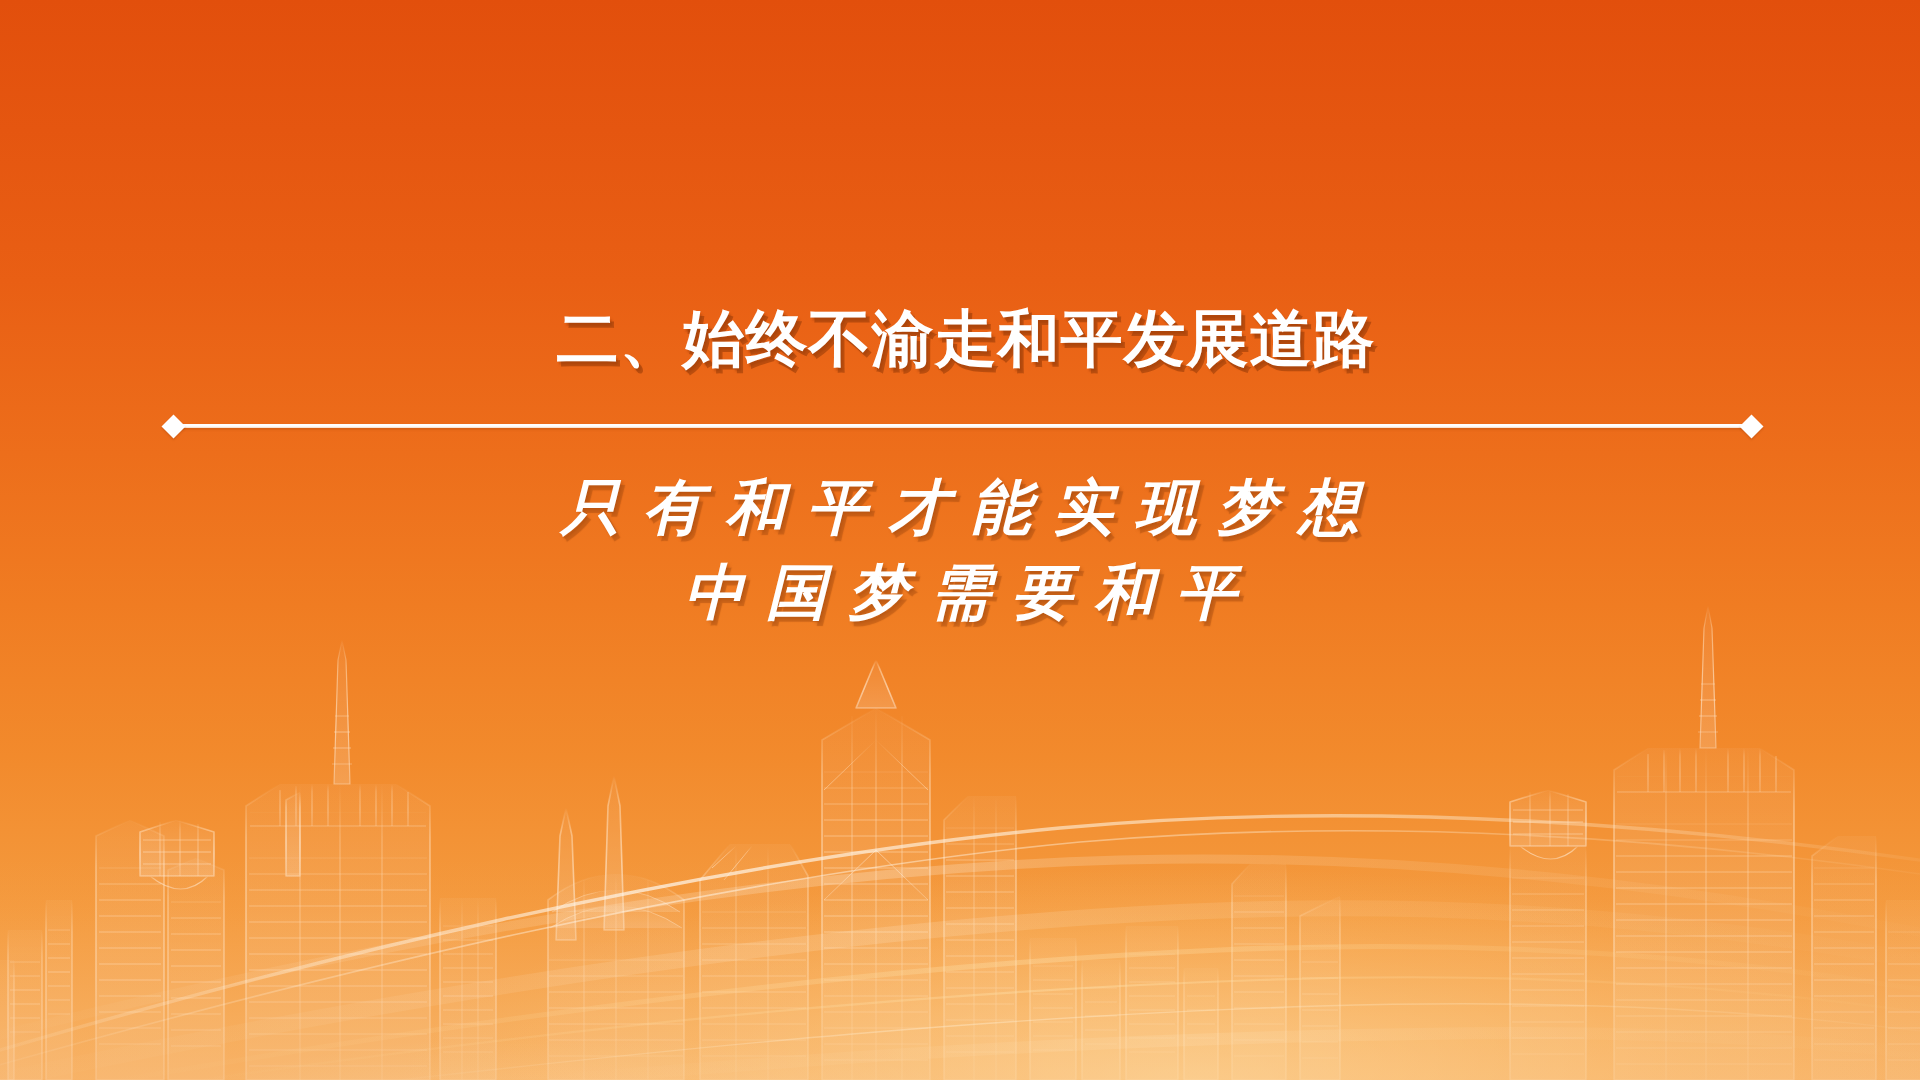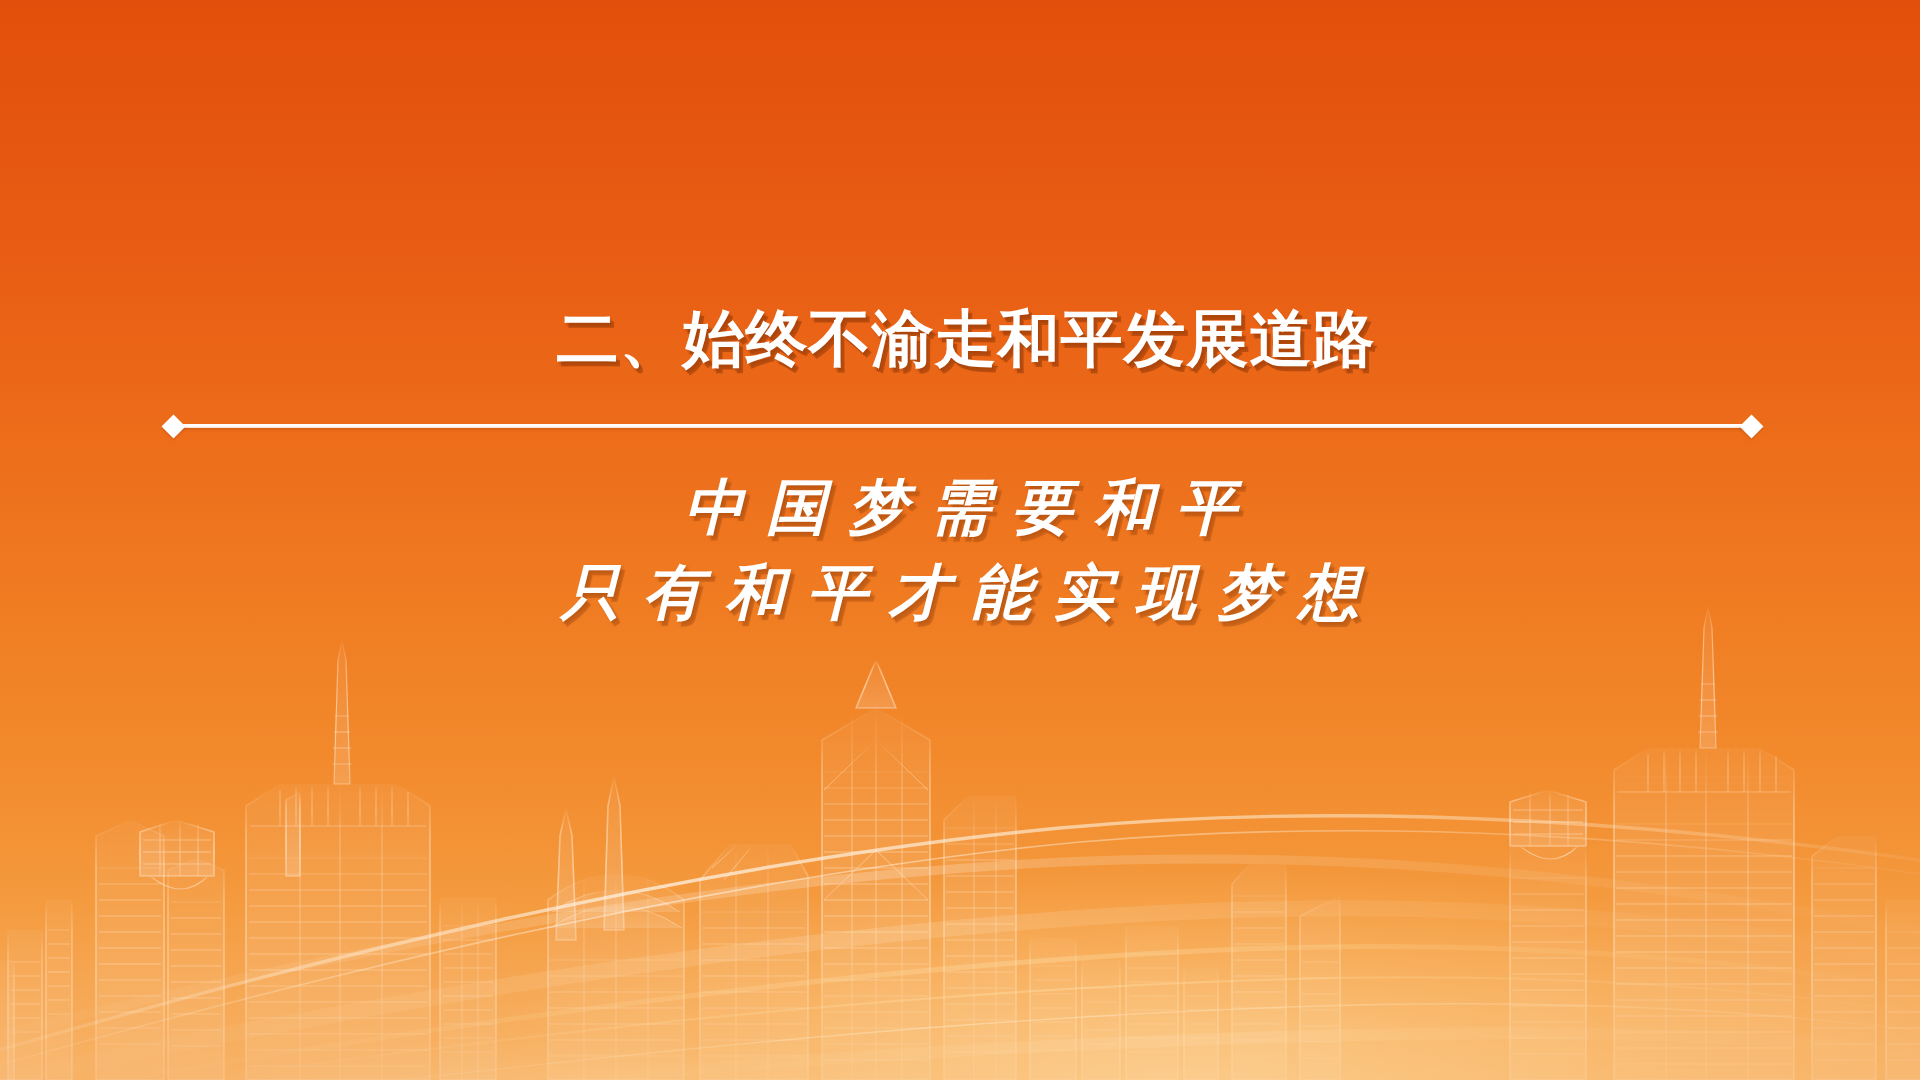--- a/index.html
+++ b/index.html
@@ -316,17 +316,17 @@
     <h1 class="slide-title">二、始终不渝走和平发展道路</h1>
   </div>
 
   <div class="divider">
     <span class="cap"></span>
     <span class="rule"></span>
     <span class="cap"></span>
   </div>
 
   <div class="body-block">
+    <p class="body-line">只有和平才能实现梦想</p>
     <p class="body-line">中国梦需要和平</p>
-    <p class="body-line">只有和平才能实现梦想</p>
   </div>
 
 </div>
 
 </body></html>

